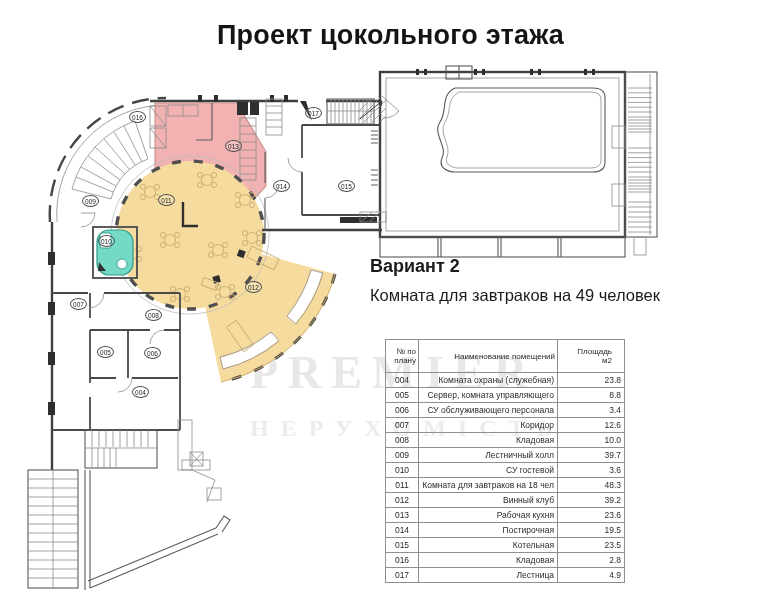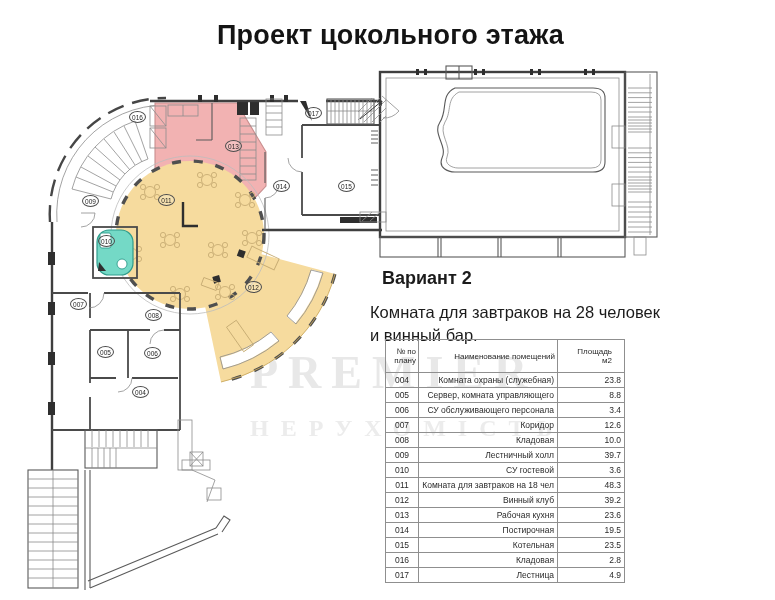--- a/index.html
+++ b/index.html
@@ -11,21 +11,21 @@
   .plan-svg{position:absolute;left:0;top:0;z-index:1}
   .room-labels{position:absolute;left:0;top:0;width:775px;height:600px;z-index:3;pointer-events:none}
   .room-label{position:absolute;width:17px;height:12px;border:1px solid #4c4c4c;border-radius:50%;
        font-size:6.5px;line-height:11px;text-align:center;color:#1d1d1d;
        background:rgba(255,255,255,.2);box-sizing:border-box}
   .watermark{position:absolute;left:250px;top:346px;z-index:0;color:#e8e8e8;
        font-family:"Liberation Serif",serif;font-weight:bold;white-space:nowrap}
   .wm1{font-size:46px;letter-spacing:10px}
   .wm2{font-size:24px;letter-spacing:12px;color:#ececec;margin-top:16px}
   .variant{position:absolute;left:370px;top:256px;z-index:2;color:#1b1b1b}
-  .variant h2{margin:12px;font-size:18px;font-weight:bold}
+  .variant h2{margin:0;font-size:18px;font-weight:bold}
   .variant p{margin:7px 0 0;font-size:16.5px;line-height:23px}
   .area-table{position:absolute;left:385px;top:339px;z-index:2;border-collapse:collapse;
        font-size:8.5px;color:#2a2a2a;background:transparent;table-layout:fixed}
   .area-table th,.area-table td{border:1px solid #8f8f8f;padding:0 3px;height:14px;
        overflow:hidden;white-space:nowrap}
   .area-table th{font-weight:normal;font-size:8px;text-align:right;height:30px;
        white-space:normal;line-height:9px;padding:1px 2px}
   .c0{width:26px;text-align:center}
   .c1{width:132px;text-align:right}
   .c2{width:60px;text-align:right}
@@ -259,22 +259,21 @@
     <div class="room-label" style="left: 70px; top: 298px;">007</div>
     <div class="room-label" style="left: 145px; top: 309px;">008</div>
     <div class="room-label" style="left: 97px; top: 346px;">005</div>
     <div class="room-label" style="left: 144px; top: 347px;">006</div>
     <div class="room-label" style="left: 132px; top: 386px;">004</div>
   </div>
 
 <div class="variant">
   <h2>Вариант 2</h2>
   <p>
-    <span>Комната для завтраков на 28 человек</span><br>
-    <span>и винный бар.</span>
+    <span>Комната для завтраков на 49 человек</span><br>
   </p>
 </div>
 
 <table class="area-table">
   <thead>
     <tr>
       <th class="c0">№ по плану</th>
       <th class="c1">Наименование помещений</th>
       <th class="c2">
           <div class="hw">Площадь м2</div>

